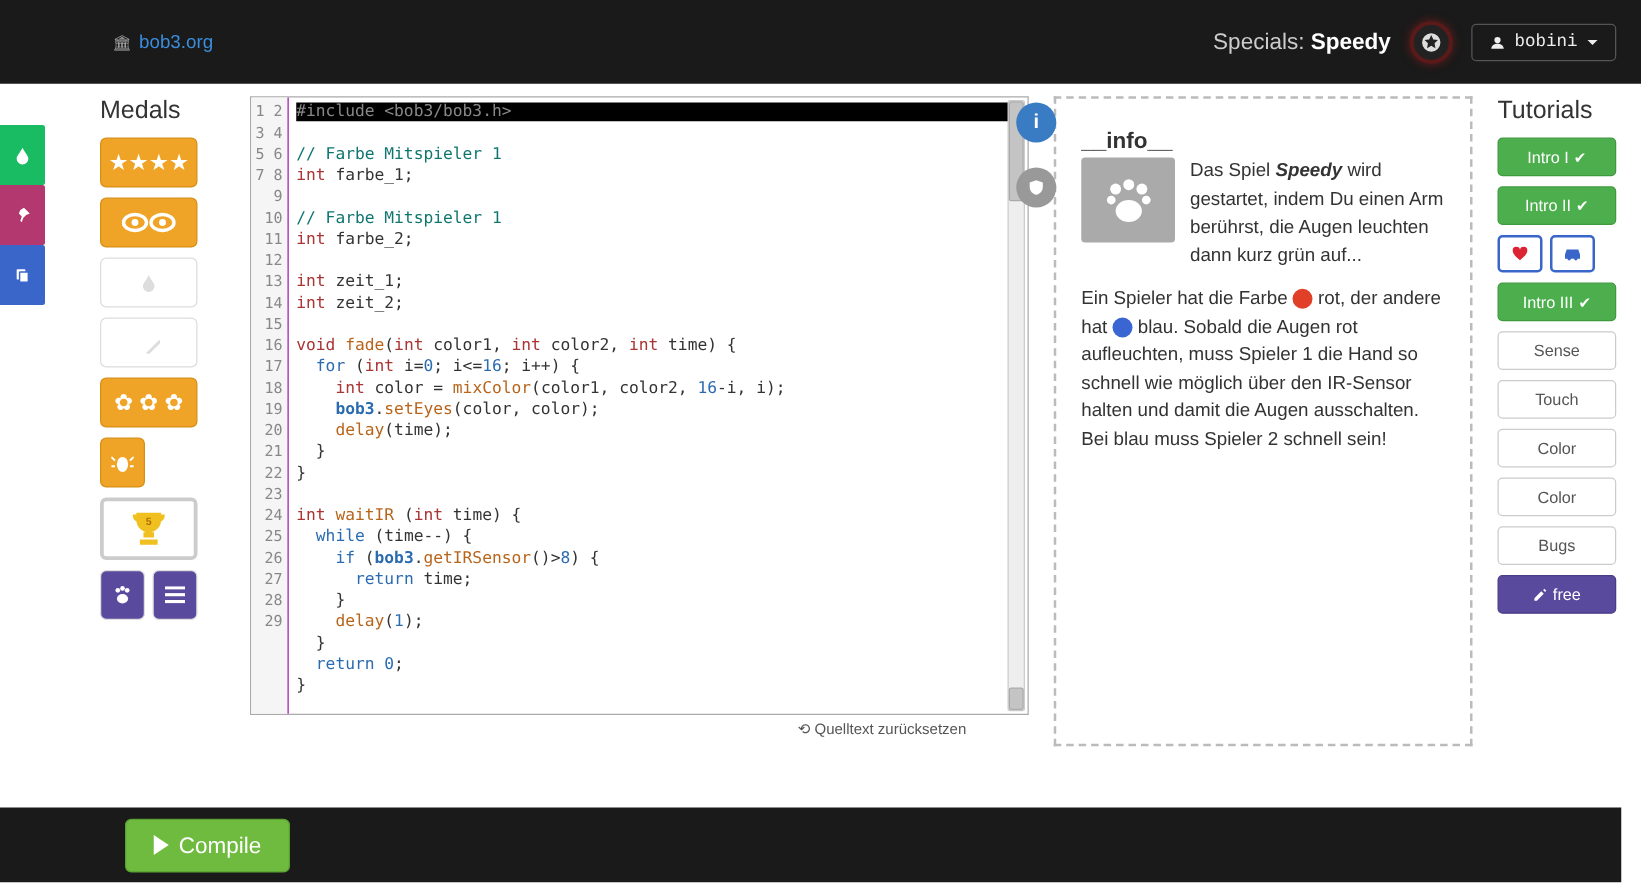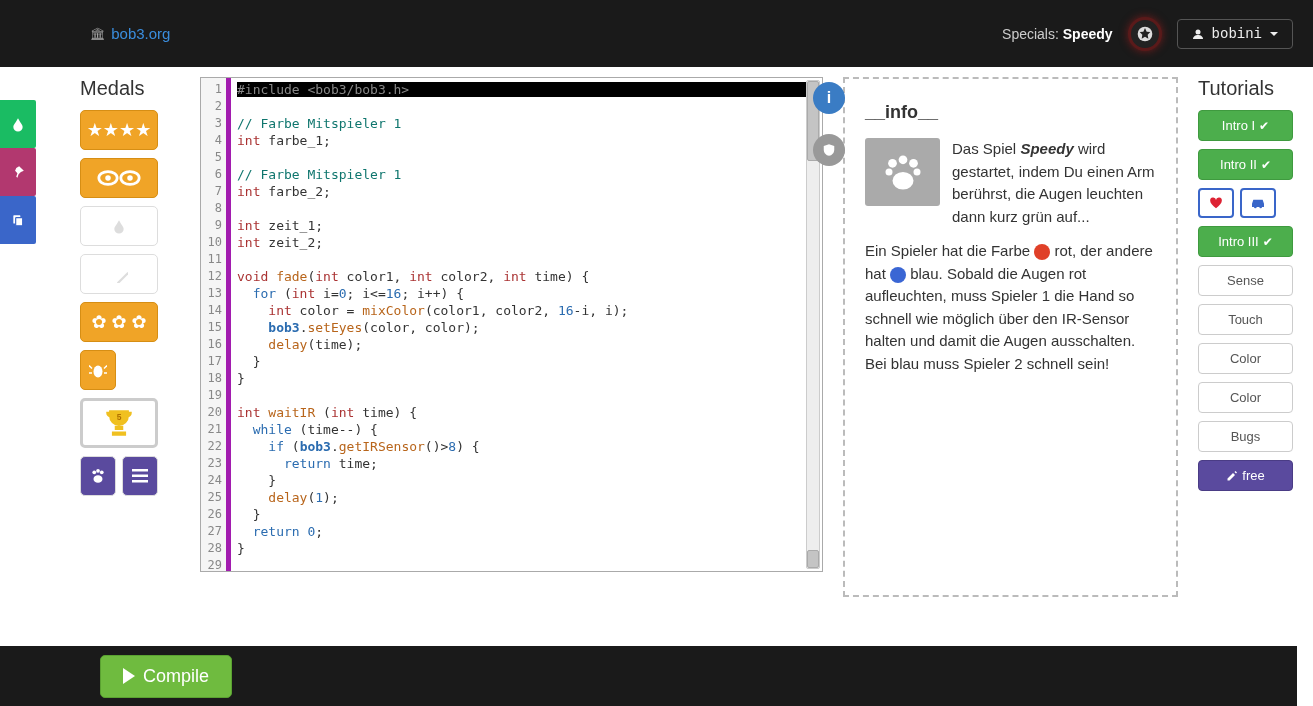--- a/index.html
+++ b/index.html
@@ -4,21 +4,21 @@
 <style>
 * { box-sizing: border-box; margin: 0; padding: 0; }
 body { font-family: -apple-system, "Helvetica Neue", Arial, sans-serif; font-size: 14px; color: #333; background: #fff; width: 1313px; height: 706px; overflow: hidden; position: relative; }
 
 
 .header { background: #1a1a1a; height: 67px; display: flex; align-items: center; padding: 0 20px 0 90px; color: #fff; }
 .logo { font-size: 32px; font-weight: 700; color: #fff; margin-right: 50px; }
 .site-link { color: #3a8ddd; font-size: 15px; display: flex; align-items: center; gap: 6px; }
 .site-link .icon { color: #aaa; font-size: 12px; }
 .header-spacer { flex: 1; }
-.specials { color: #ccc; font-size: 14px; margin-right: 10px; }
+.specials { color: #ccc; font-size: 18px; margin-right: 10px; }
 .specials b { color: #fff; font-weight: 700; }
 .star-badge { width: 34px; height: 34px; border-radius: 50%; background: #222; border: 3px solid #5a1a1a; display: flex; align-items: center; justify-content: center; margin: 0 15px 0 5px; box-shadow: 0 0 8px rgba(200,30,30,.5); }
 .star-badge svg { width:16px; height:16px; }
 .user-btn { border: 1px solid #555; background: transparent; color: #eee; padding: 6px 14px; border-radius: 4px; font-size: 14px; display: flex; align-items: center; gap: 8px; cursor: pointer; font-family: Liberation Mono, monospace; }
 .caret { width:0; height:0; border-left:4px solid transparent; border-right:4px solid transparent; border-top:4px solid #eee; display:inline-block; }
 
 
 .left-rail { position: absolute; left:0; top:100px; display:flex; flex-direction:column; }
 .rail-btn { width:36px; height:48px; color:#fff; display:flex; align-items:center; justify-content:center; font-size:16px; border:none; cursor:pointer; border-radius:0 2px 2px 0; }
 .rail-green { background:#1abc63; }
@@ -34,42 +34,42 @@
 .medal { width: 78px; height: 40px; border-radius: 5px; border:1px solid #ddd; display:flex; align-items:center; justify-content:center; margin-bottom:8px; font-size:18px; color:#fff; cursor:pointer; }
 .medal.orange { background:#f0a427; border-color:#d68e14; }
 .medal.pale { background:#fff; color:#ddd; border-color:#ddd; }
 .medal.trophy { background:#fff; border:3px solid #ccc; height:50px; }
 .medal.purple { background:#5a4a9e; width:36px; display:inline-flex; }
 .medal-row { display:flex; gap:6px; }
 
 
 .editor-col { flex: 1; min-width: 0; }
 .editor-wrap { border:1px solid #aaa; height: 495px; display:flex; position:relative; background:#fff; }
-.gutter { width: 30px; background:#f5f5f5; border-right:5px solid #a21caf; font-family:monospace; font-size:12px; color:#888; text-align:right; padding:3px 4px 3px 0; line-height:17px; }
+.gutter { width: 30px; background:#f5f5f5; border-right:1px solid #a21caf; font-family:monospace; font-size:12px; color:#888; text-align:right; padding:3px 4px 3px 0; line-height:17px; }
 .codearea { flex:1; font-family:monospace; font-size:13px; line-height:17px; padding:3px 6px; white-space:pre; overflow:hidden; position:relative; }
 .codearea .line1 { background:#000000; }
 .scrollbar { position:absolute; right:2px; top:2px; bottom:2px; width:14px; background:#eee; border:1px solid #ccc; border-radius:2px; }
 .scrollbar-thumb { position:absolute; top:0; left:0; right:0; height:80px; background:#c4c4c4; border:1px solid #aaa; border-radius:2px; }
 .scrollbar-thumb2 { position:absolute; bottom:0; left:0; right:0; height:18px; background:#c4c4c4; border:1px solid #aaa; border-radius:2px; }
 .tok-pre { color:#888; }
 .tok-com { color:#0f766e; }
 .tok-kw  { color:#2b6cb0; }
 .tok-type{ color:#a33; }
 .tok-num { color:#2b6cb0; }
 .tok-obj { color:#2b6cb0; font-weight:bold; }
 .tok-fn  { color:#b8651b; }
 .reset-link { text-align:right; font-size:12px; color:#555; padding:4px 50px 0 0; }
 
 
 .info-col { width: 335px; position:relative; }
 .info-icons { position:absolute; left:-30px; top:5px; display:flex; flex-direction:column; gap:20px; }
 .info-icon-btn { width:32px; height:32px; border-radius:50%; background:#3a7cc4; color:#fff; display:flex; align-items:center; justify-content:center; font-weight:bold; font-size:16px; border:none; cursor:pointer; }
 .info-icon-btn.gray { background:#999; }
 .info-panel { border:2px dashed #bbb; padding:20px; height:520px; font-size:15px; line-height:1.5; }
-.info-title { font-weight:700; font-size:18px; margin-bottom:12px; }
+.info-title { font-weight:700; font-size:18px; }
 .info-body { display:flex; gap:12px; margin-bottom:12px; }
 .info-img { width:75px; height:68px; background:#aaa; border-radius:3px; display:flex; align-items:center; justify-content:center; flex-shrink:0; }
 .info-img svg { width:42px; height:42px; fill:#fff; }
 .color-dot { display:inline-block; width:16px; height:16px; border-radius:50%; vertical-align:middle; }
 .dot-red { background:#e04028; }
 .dot-blue { background:#3a66d4; }
 
 
 .tut-col { width: 95px; }
 .tut-btn { display:flex; width:100%; align-items:center; justify-content:center; gap:4px; padding:7px 6px; border-radius:4px; border:1px solid #ccc; background:#fff; color:#555; font-size:13px; margin-bottom:8px; cursor:pointer; white-space:nowrap; }
@@ -252,20 +252,21 @@
     <span class="tok-fn">delay</span>(<span class="tok-num">1</span>);
   }
   <span class="tok-kw">return</span> <span class="tok-num">0</span>;
 }
 </div>
       <div class="scrollbar">
         <div class="scrollbar-thumb"></div>
         <div class="scrollbar-thumb2"></div>
       </div>
     </div>
+    <div class="reset-link">⟲ Quelltext zurücksetzen</div>
   </div>
 
   <div class="info-col">
     <div class="info-icons">
       <button class="info-icon-btn">
         <span>i</span>
       </button>
       <button class="info-icon-btn gray">
         <svg width="14" height="16" viewBox="0 0 24 24" fill="#fff">
             <path d="M12 2l9 3v6c0 6-4 10-9 11-5-1-9-5-9-11V5z"></path>

